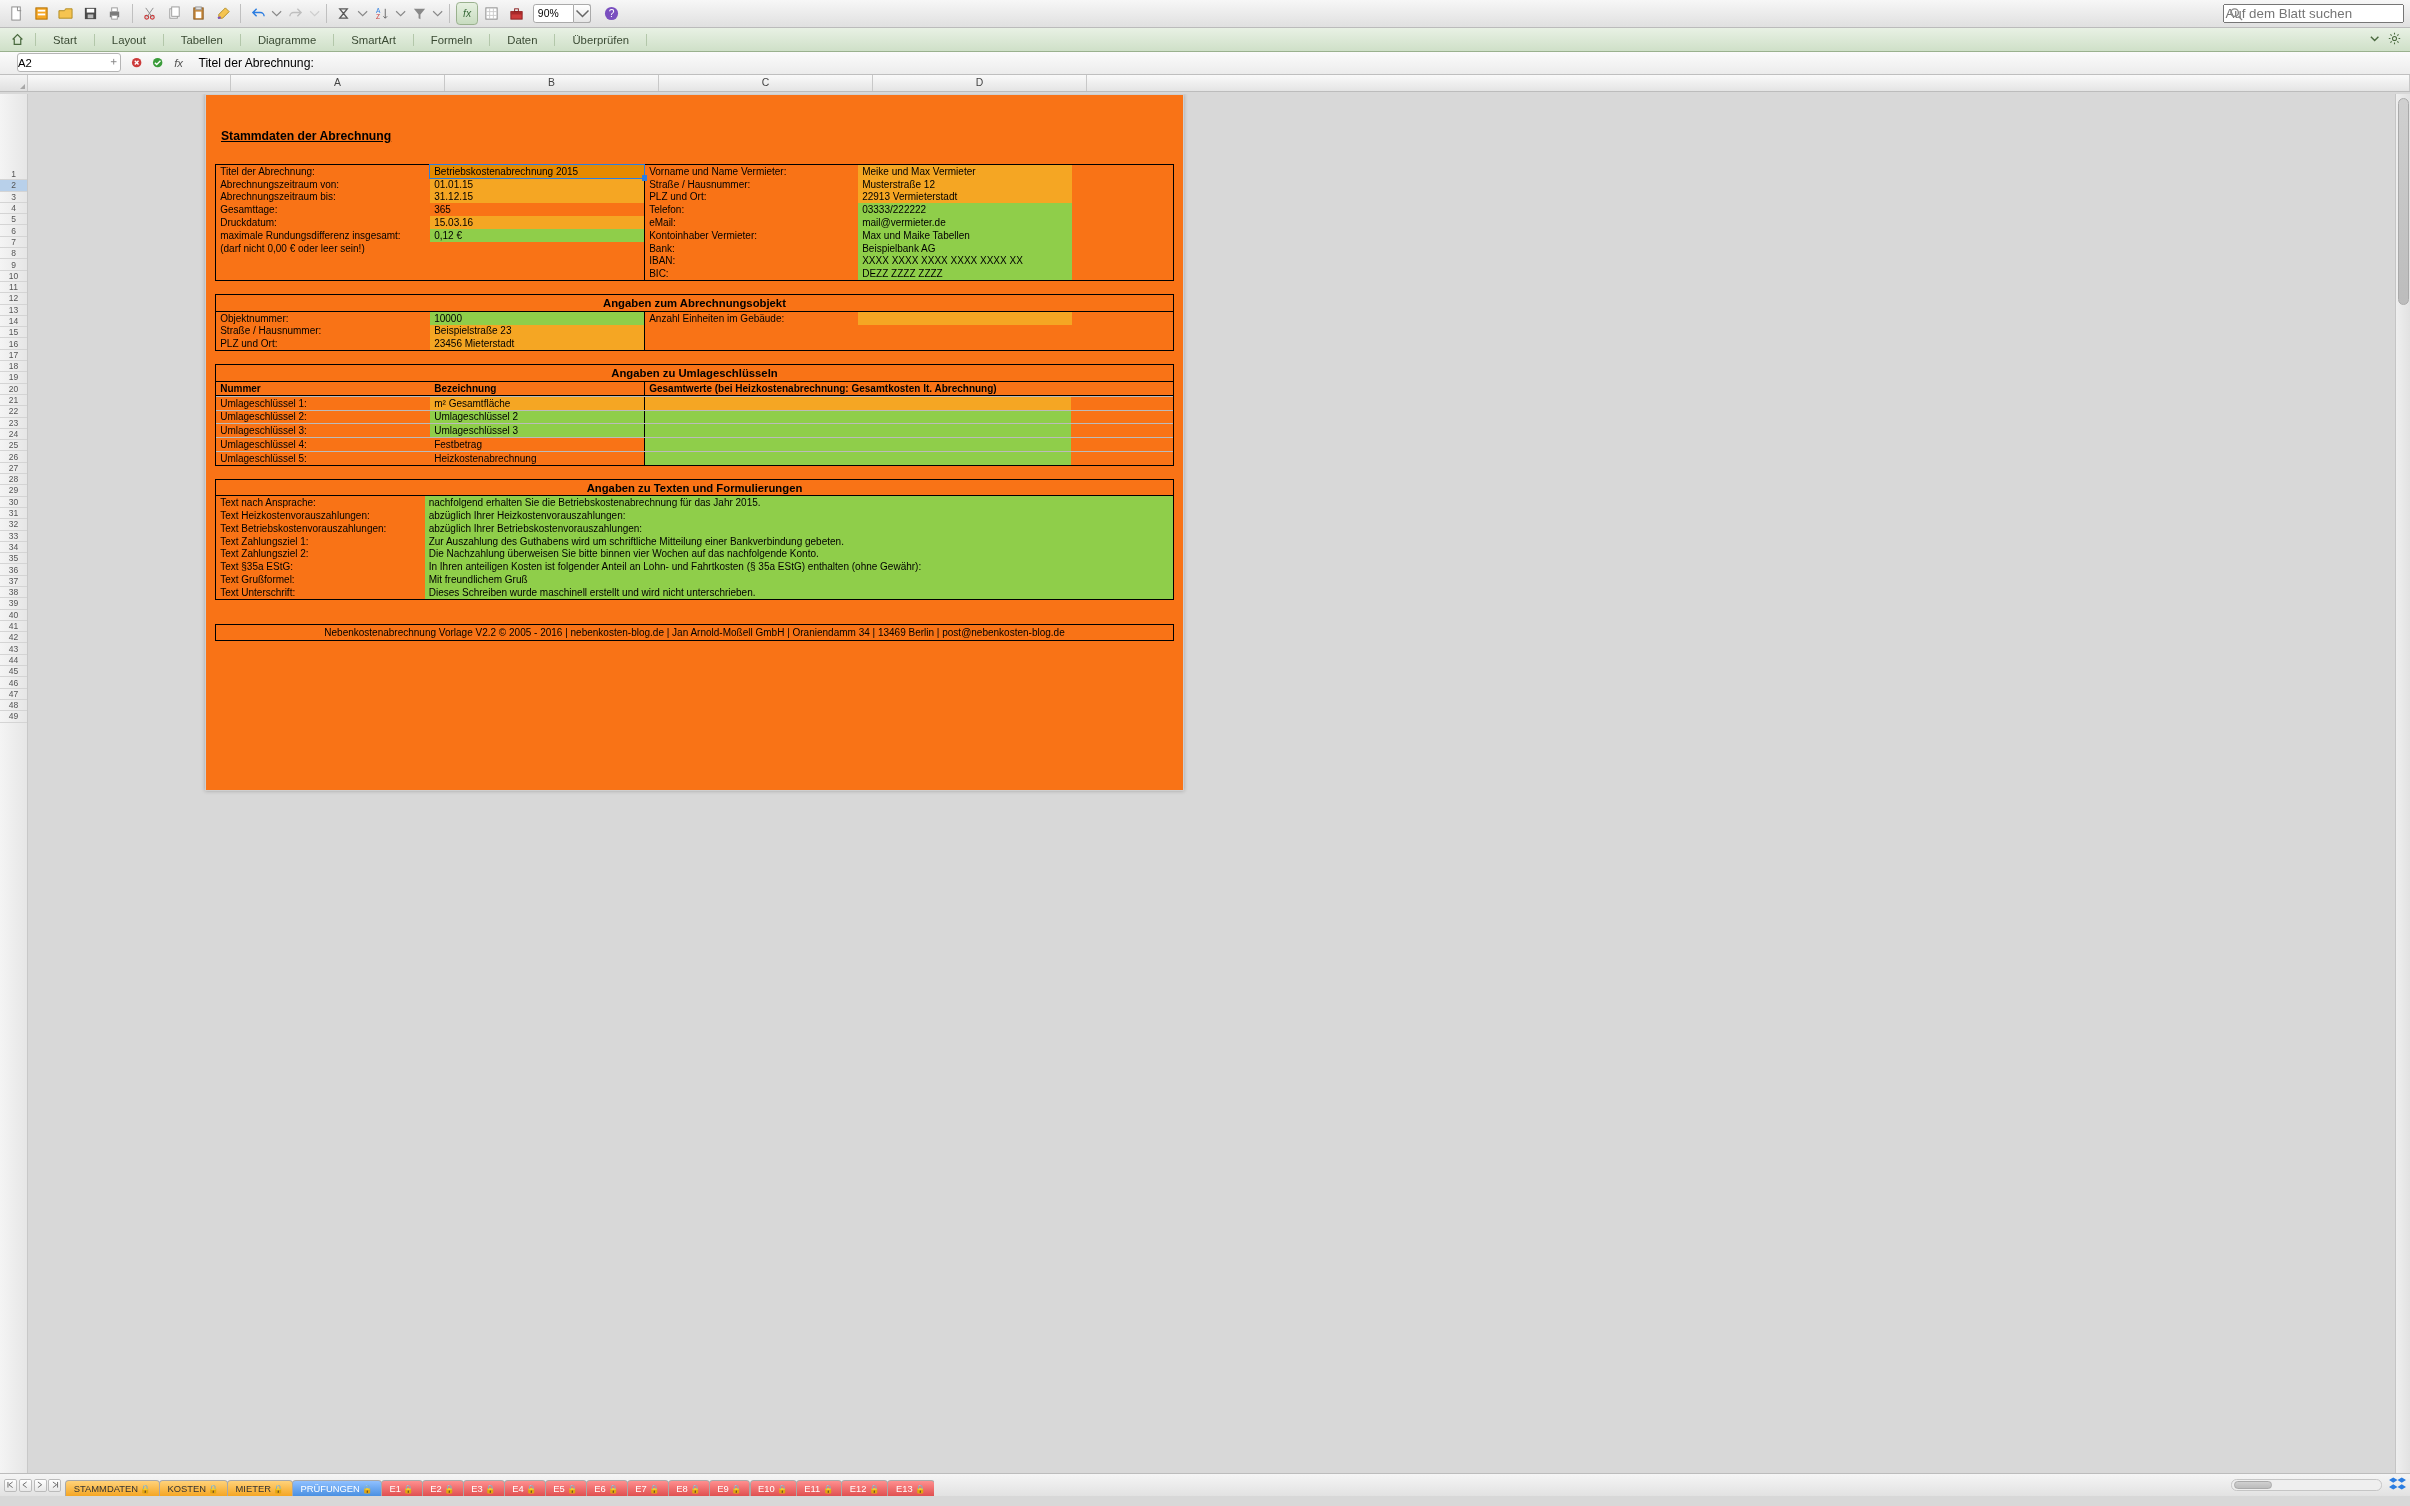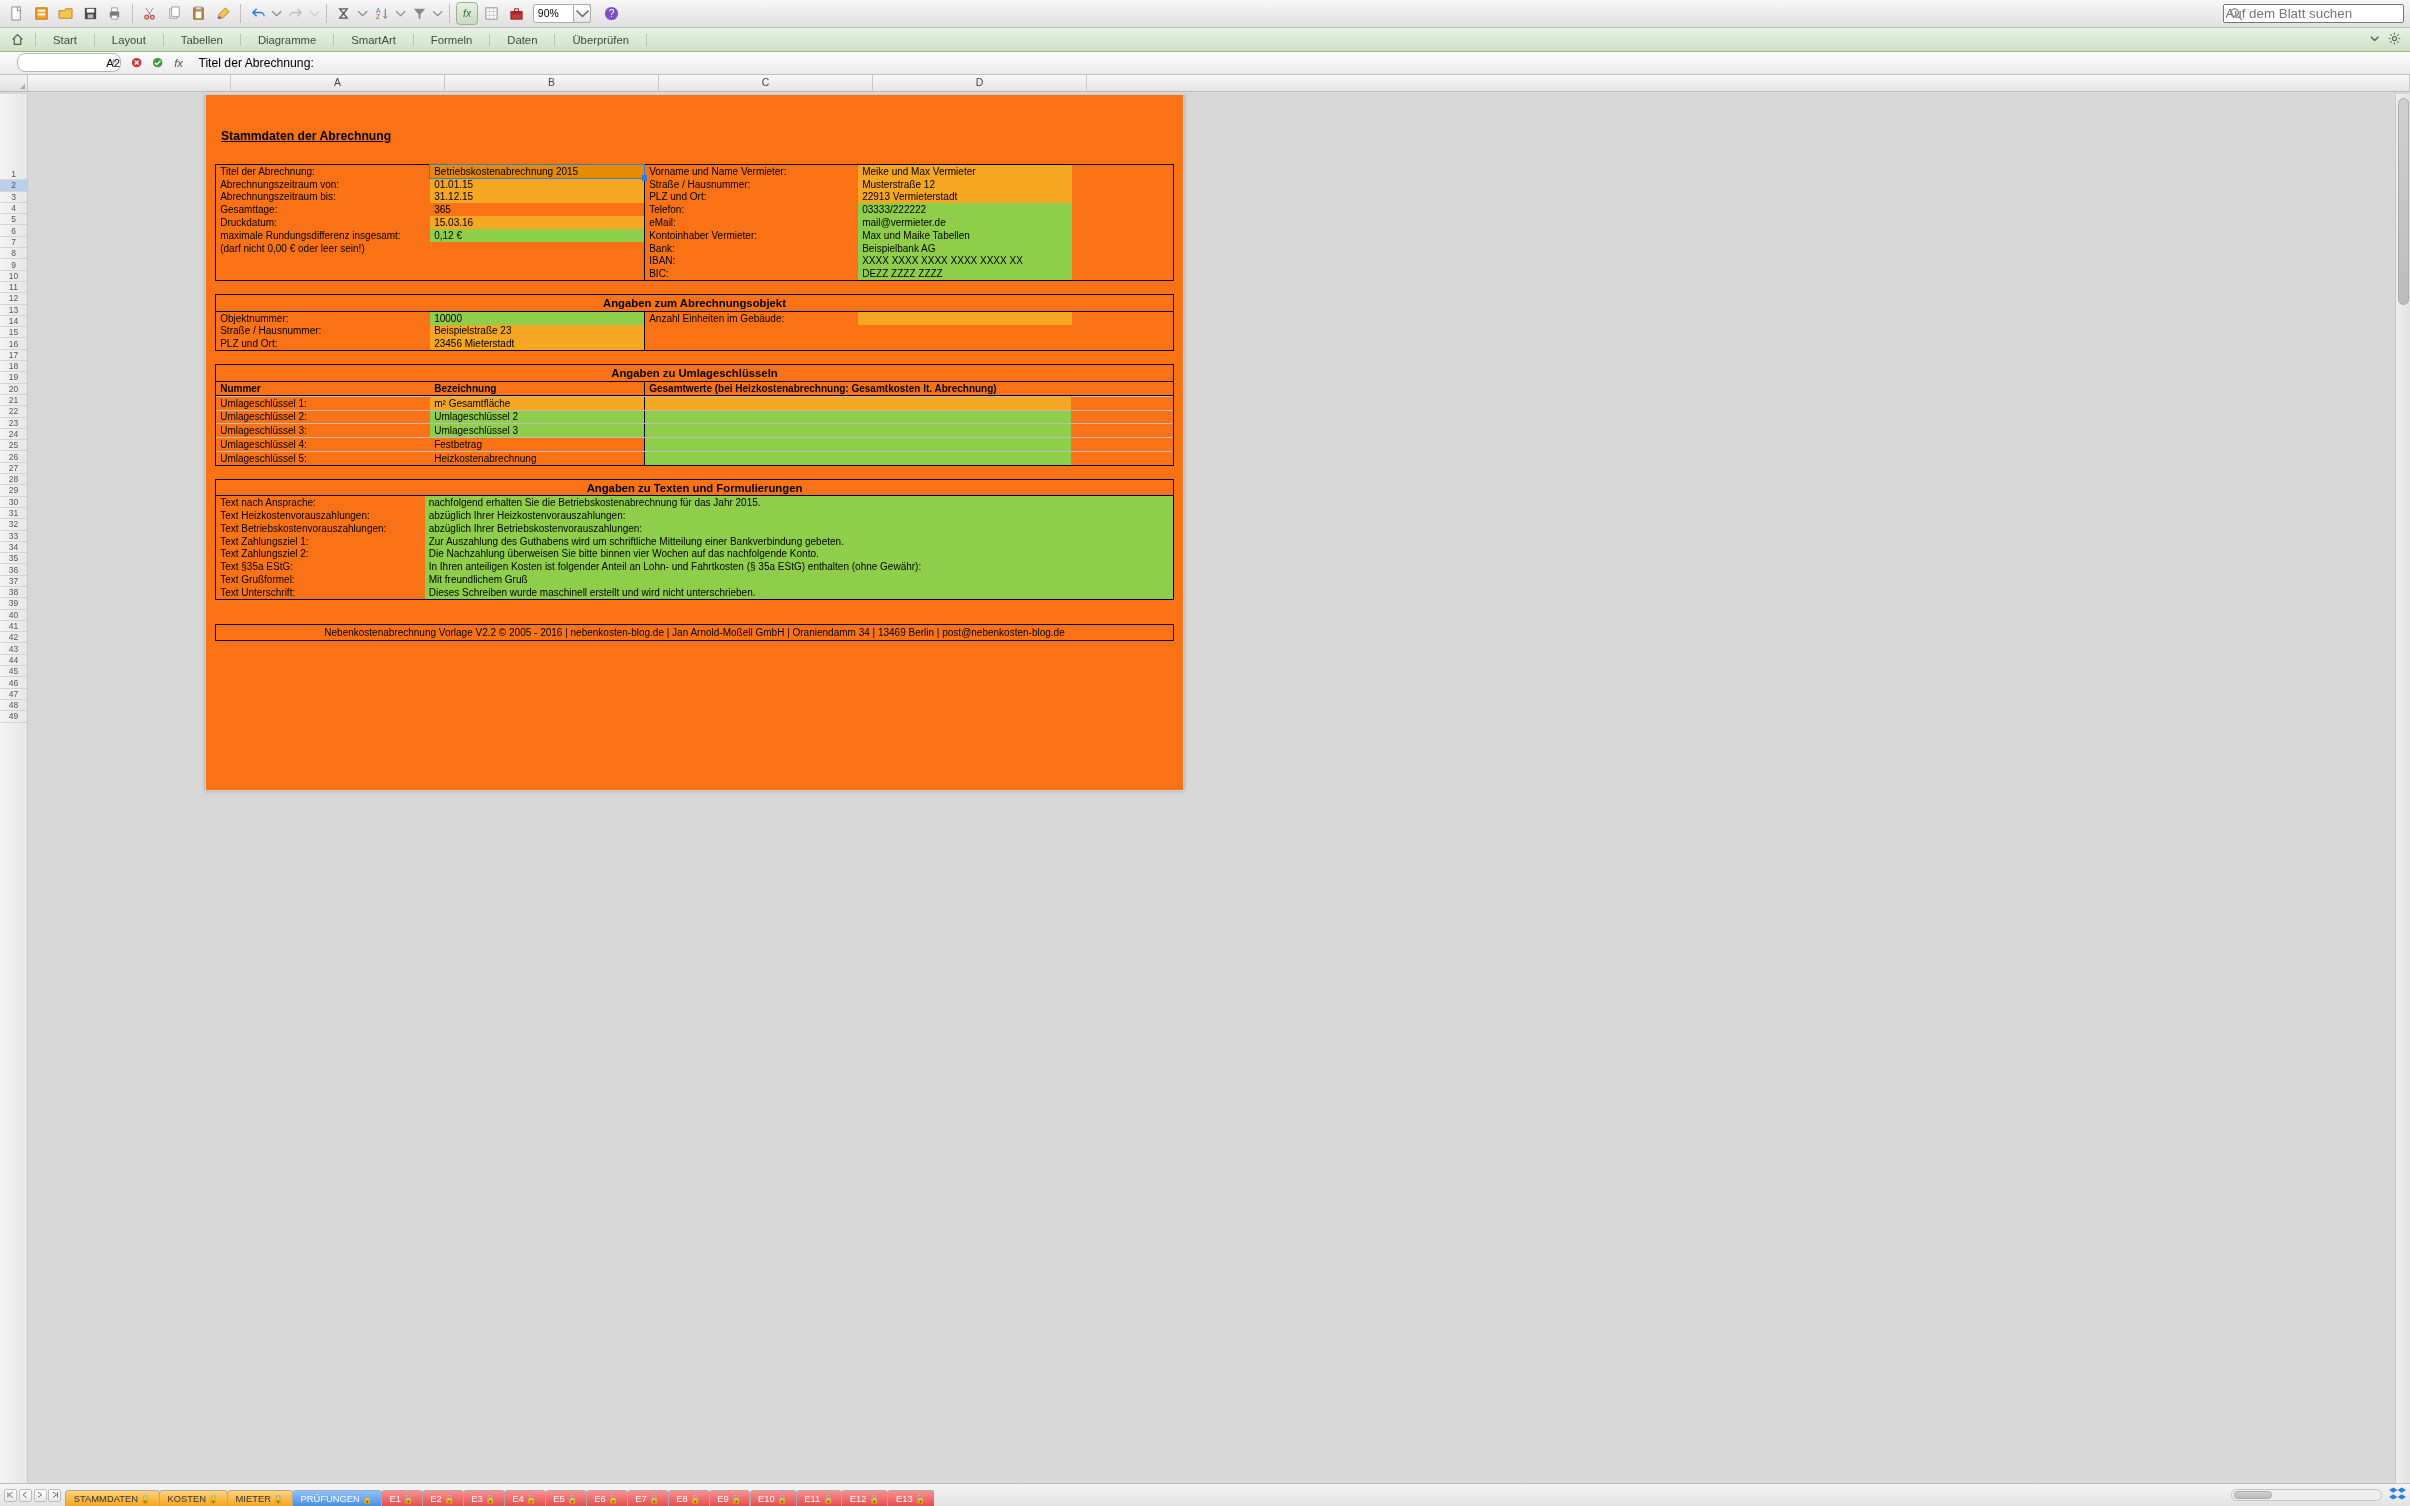--- a/index.html
+++ b/index.html
@@ -19,21 +19,21 @@
 
 
 .ribbon { height: 24px; background: linear-gradient(#e8f1e4,#cfe0c8); border-bottom: 0.9px solid #9ab18e; display:flex; align-items:center; }
 .ribbon .home-btn { width:36px; display:flex; align-items:center; justify-content:center; border-right:0.9px solid #b3c7aa; }
 .ribbon .rtab { padding: 0 17px; display:flex; align-items:center; font-size:11.3px; color:#3a4a33; border-right:0.9px solid #b3c7aa; cursor:pointer; }
 .ribbon .rspacer { flex:1; }
 .ribbon .rend { display:flex; align-items:center; gap:7.5px; padding:0 9.4px; }
 
 
 .formula-bar { height: 22.6px; background: linear-gradient(#fbfbfb,#ececec); border-bottom:0.9px solid #bfbfbf; display:flex; align-items:center; }
-.name-box { width:104px; height:19px; border:0.9px solid #b5b5b5; border-radius:8px; margin-left:17px; background:#fff; display:flex; align-items:center; justify-content:flex-end; font-size:11.3px; position:relative;}
+.name-box { width:104px; height:19px; border:0.9px solid #b5b5b5; border-radius:3px; margin-left:17px; background:#fff; display:flex; align-items:center; justify-content:flex-start; font-size:11.3px; position:relative;}
 .name-box .nbdd { position:absolute; right:1.9px; }
 .fx-controls { display:flex; align-items:center; gap:3.8px; margin:0 7.5px; }
 .fx-controls .fxbtn { width:17px; height:17px; display:flex; align-items:center; justify-content:center; }
 .formula-input { flex:1; height:19px; border:none; background:transparent; font-size:12.2px; padding-left:3.8px; outline:none; }
 
 
 .col-header-row { height: 17px; background: linear-gradient(#fafafa,#e4e4e4); border-bottom:0.9px solid #bcbcbc; display:flex; }
 .corner-box { width:28px; border-right:0.9px solid #c8c8c8; background:linear-gradient(#f4f4f4,#e0e0e0); position:relative;}
 .corner-box::after{ content:""; position:absolute; right:1.9px; bottom:1.9px; width:0; height:0; border-left:5.6px solid transparent; border-bottom:5.6px solid #a8a8a8;}
 .col-spacer-left { width: 203px; border-right:0.9px solid #c8c8c8; }
@@ -69,21 +69,21 @@
 .dorange { background:#e68a00; }
 .green { background:#8fce4a; }
 .row.selected-cell .val.first { outline:1.9px solid #2b7de1; outline-offset:-0.9px; position:relative; }
 .row.selected-cell .val.first::after{content:""; position:absolute; right:-2.8px; bottom:-2.8px; width:5.6px; height:5.6px; background:#2b7de1;}
 .footer-line{ border:1.9px solid #000; text-align:center; font-size:10px; padding:1.9px 3.8px; }
 
 .keyblock .row .val.green, .keyblock .row .val.orange, .keyblock .row .val.dorange { }
 .wide-val { width: 768px; }
 
 
-.sheet-bar { position:absolute; left:0; right:0; bottom:0; height:23px; background:linear-gradient(#f5f5f5,#e2e2e2); border-top:0.9px solid #bcbcbc; display:flex; align-items:stretch; font-size:9.4px;}
+.sheet-bar { position:absolute; left:0; right:0; bottom:10px; height:23px; background:linear-gradient(#f5f5f5,#e2e2e2); border-top:0.9px solid #bcbcbc; display:flex; align-items:stretch; font-size:9.4px;}
 .sheet-nav { display:flex; align-items:center; padding:0 3.8px; gap:1.9px;}
 .sheet-nav .nbtn{ width:13px; height:13px; display:flex; align-items:center; justify-content:center; border:0.9px solid #bbb; border-radius:1.9px; background:linear-gradient(#fff,#e8e8e8);}
 .tabs { display:flex; align-items:flex-end; overflow:hidden; }
 .tab { padding: 1.9px 7.5px; border:0.9px solid #a8a8a8; border-bottom:none; background:linear-gradient(#fff,#efefef); border-radius:3.8px 3.8px 0 0; margin-right:-0.9px; display:flex; align-items:center; gap:2.8px; color:#333; position:relative;}
 .tab.orange-t{ background:linear-gradient(#ffd27a,#f5a623);} 
 .tab.blue-t{ background:linear-gradient(#8fc0ff,#4a90e2); color:#fff;} 
 .tab.red-t{ background:linear-gradient(#ff8f8f,#e05050); color:#fff;} 
 .tab .lock{ font-size:8.5px; }
 .hscroll{ flex:1; display:flex; align-items:center; justify-content:flex-end; padding-right:3.8px;}
 .hscroll .track{ width:151px; height:11.3px; background:#efefef; border:0.9px solid #c5c5c5; border-radius:5.6px; position:relative;}

